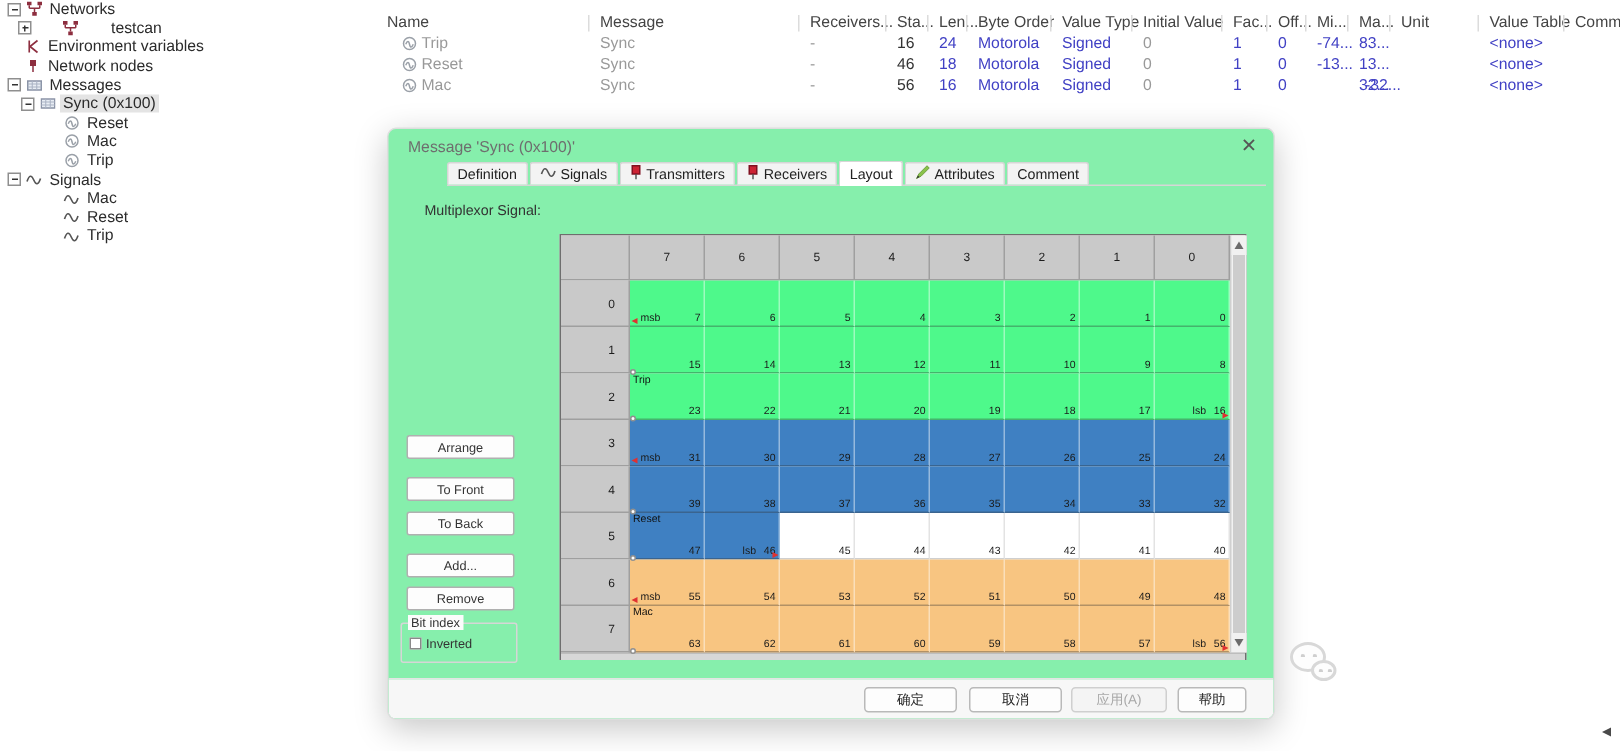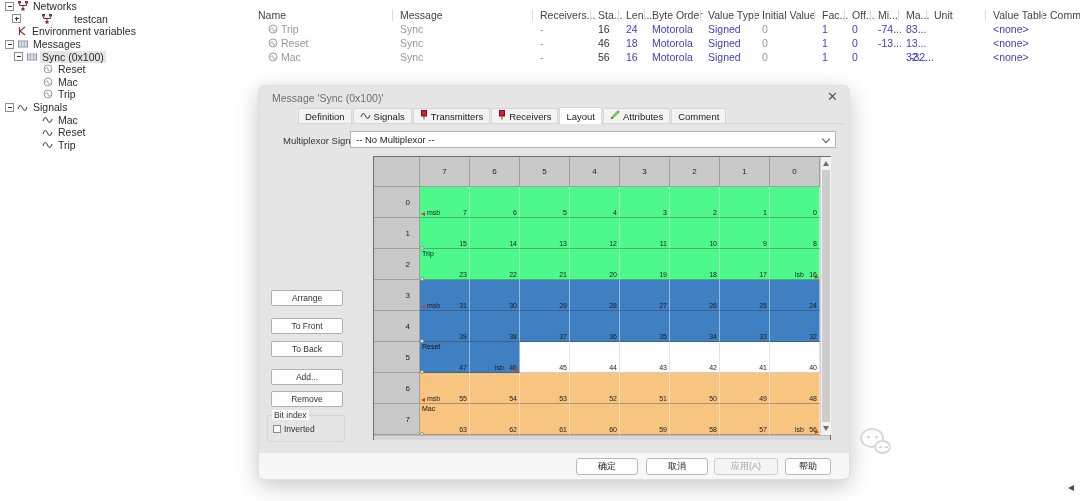--- a/index.html
+++ b/index.html
@@ -27,21 +27,21 @@
   .trow { position:absolute; left:0; width:1080px; height:13px; }
   .tcell { position:absolute; top:0; white-space:nowrap; }
   .t-gray { color:#999; }
   .t-dark { color:#333; }
   .t-blue { color:#4040c4; }
   .namecell { display:flex; align-items:center; gap:3px; }
 
   
   .dialog {
     position:absolute; left:258px; top:85px; width:592px; height:395px;
-    background:#e5e5e5; border:1px solid #dedede; border-radius:6px;
+    background:#86efac; border:1px solid #dedede; border-radius:6px;
     box-shadow:0 6px 22px rgba(0,0,0,0.22); overflow:hidden;
   }
   .dlg-title { position:absolute; left:13px; top:6px; font-size:10.5px; color:#6e6e6e; }
   .dlg-close { position:absolute; right:11px; top:3px; font-size:13px; color:#555; cursor:default; }
 
   .tabbar { position:absolute; left:5px; top:20px; right:5px; height:18px; display:flex; align-items:flex-end; border-bottom:1px solid #d6d6d6;margin-left:34px; }
   .tab { display:flex; align-items:center; gap:3px; border:1px solid #d6d6d6; border-bottom:none; background:#f3f3f3; height:15px; padding:0 6px; margin-right:1px; border-radius:2px 2px 0 0; font-size:9.5px; color:#222; }
   .tab.active { background:#fff; height:17px; margin-bottom:-1px; }
 
   .mux-label { position:absolute; left:24px; top:49px; font-size:9.5px; color:#333; }
@@ -126,20 +126,29 @@
         </span>
         <span class="tlabel">testcan</span>
       </div>
       <div class="tree-item" style="padding-left: 16px;">
         <span class="ticon">
           <svg width="10" height="10" viewBox="0 0 10 10">
             <path d="M8 1L3 5l5 4M2.5 1v8" stroke="#8d2e3f" fill="none" stroke-width="1.1"></path>
           </svg>
         </span>
         <span class="tlabel">Environment variables</span>
+      </div>
+      <div class="tree-item" style="padding-left: 16px;">
+        <span class="ticon">
+          <svg width="10" height="10" viewBox="0 0 10 10">
+            <rect x="3" y="1" width="4" height="4" fill="#8d2e3f"></rect>
+            <path d="M5 5v4" stroke="#8d2e3f"></path>
+          </svg>
+        </span>
+        <span class="tlabel">Network nodes</span>
       </div>
       <div class="tree-item" style="padding-left: 5px;">
         <span class="exp"></span>
         <span class="ticon">
           <svg width="10" height="10" viewBox="0 0 10 10">
             <rect x="0.5" y="2" width="9" height="6" fill="#e8edf4" stroke="#8a93a6"></rect>
             <path d="M0.5 4h9M0.5 6h9M3.5 2v6M6.5 2v6" stroke="#aab3c4" stroke-width="0.7"></path>
           </svg>
         </span>
         <span class="tlabel">Messages</span>
@@ -354,24 +363,20 @@
               <path d="M1 9l1-2 1 1z" fill="#333"></path>
             </svg></span>
           <span>Attributes</span>
         </div>
         <div class="tab">
           <span>Comment</span>
         </div>
       </div>
 
     <div class="mux-label">Multiplexor Signal:</div>
-    <div class="combo">
-      <span>-- No Multiplexor --</span>
-      <span class="combo-arrow"></span>
-    </div>
 
     <div class="bitgrid">
       <div class="vsb">
         <div class="sb-btn" style="top:0;">
             <div class="tri-up"></div>
           </div>
         <div class="sb-thumb"></div>
         <div class="sb-btn" style="bottom:0;">
             <div class="tri-down"></div>
           </div>

